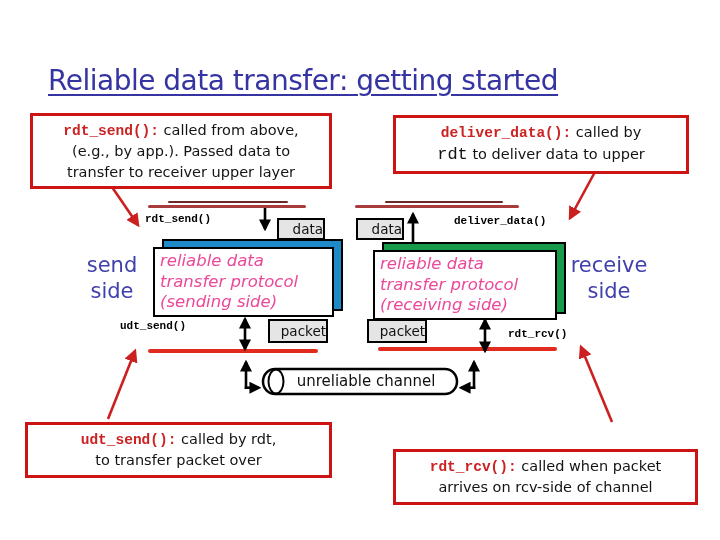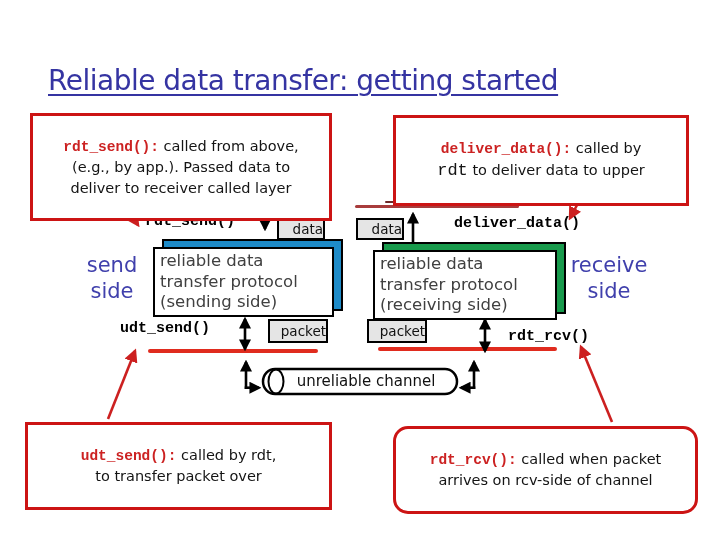--- a/index.html
+++ b/index.html
@@ -13,36 +13,36 @@
   
   .slide-title {
     left: 48px; top: 44px; font-size: 28px; color: #3534a2;
     text-decoration: underline; text-decoration-thickness: 2px; text-underline-offset: 4px;
     white-space: nowrap; letter-spacing: -0.5px; margin-top: 20px;
   }
 
   
   .callout {
     border: 3px solid #cc1414; background: #fff; text-align: center;
-    font-size: 14.5px; color: #141414; line-height: 1.4; padding: 20px 2px;
+    font-size: 14.5px; color: #141414; line-height: 1.4; padding: 4px 2px;
   }
   #callout-tl { left: 30px;  top: 113px; width: 292px; }
   #callout-tr { left: 393px; top: 115px; width: 286px; }
   #callout-bl { left: 25px;  top: 422px; width: 297px; }
-  #callout-br { left: 393px; top: 426px; width: 295px; border-radius: 15px; }
+  #callout-br { left: 393px; top: 449px; width: 295px; }
   .code {
     font-family: "Liberation Mono", monospace; font-weight: bold; color: #cc2222;
     font-size: 14.5px;
   }
   .code-inline { font-family: "Liberation Mono", monospace; font-size: 17px; color: #141414; }
 
   
   .mono-label {
     font-family: "Liberation Mono", monospace; font-weight: bold;
-    font-size: 15px; color: #000; white-space: nowrap;
+    font-size: 11px; color: #000; white-space: nowrap;
   }
   #rdt-send-label     { left: 145px; top: 213px; }
   #deliver-data-label { left: 420px; top: 215px; margin-left: 34px; }
   #udt-send-label     { left: 120px; top: 320px; }
   #rdt-rcv-label      { left: 508px; top: 328px; }
 
   
   .tag-box {
     border: 2.5px solid #000; background: #e5e5e5; text-align: right;
     font-size: 13.5px; color: #111;
@@ -50,22 +50,22 @@
   #data-left    { left: 277px; top: 218px; width: 44px; height: 18px; line-height: 18px; }
   #data-right   { left: 356px; top: 218px; width: 44px; height: 18px; line-height: 18px; }
   #packet-left  { left: 268px; top: 319px; width: 56px; height: 20px; line-height: 20px; }
   #packet-right { left: 367px; top: 319px; width: 56px; height: 20px; line-height: 20px; }
 
   
   .proto-shadow { border: 2px solid #000; }
   #sender-shadow   { left: 162px; top: 239px; width: 177px; height: 68px; background: #1e8bc8; }
   #receiver-shadow { left: 382px; top: 242px; width: 180px; height: 68px; background: #189a4c; }
   .proto-box {
-    border: 2.5px solid #000; background: #fff; color: #404040;
-    font-size: 16.5px; line-height: 1.25; padding: 2px 0 0 5px;
+    border: 2.5px solid #000; background: #fff; color: #ec4899;
+    font-size: 16.5px; line-height: 1.25; padding: 2px 0 0 5px; font-style: italic;
   }
   #sender-box   { left: 153px; top: 247px; width: 172px; height: 64px; }
   #receiver-box { left: 373px; top: 250px; width: 175px; height: 64px; }
 
   
   .side-label { color: #4040ac; font-size: 21px; text-align: center; line-height: 1.25; }
   #send-side    { left: 76px;  top: 252px; width: 72px;  }
   #receive-side { left: 558px; top: 252px; width: 102px; }
 
   
@@ -158,21 +158,21 @@
   <line x1="596" y1="170" x2="570" y2="218" stroke="#cc2020" stroke-width="2.6" marker-end="url(#ar)"></line>
   <line x1="108" y1="419" x2="135" y2="351" stroke="#cc2020" stroke-width="2.6" marker-end="url(#ar)"></line>
   <line x1="612" y1="422" x2="581" y2="347" stroke="#cc2020" stroke-width="2.6" marker-end="url(#ar)"></line>
 </svg>
 
 <div class="abs" id="channel-label">unreliable channel</div>
 
 <div class="abs callout" id="callout-tl">
   <span class="code">rdt_send():</span><span> called from above,</span><br>
   <span>(e.g., by app.). Passed data to</span><br>
-  <span>deliver to receiver called layer</span>
+  <span>transfer to receiver upper layer</span>
 </div>
 
 <div class="abs callout" id="callout-tr">
   <span class="code">deliver_data():</span><span> called by</span><br>
   <span class="code-inline">rdt</span><span> to deliver data to upper</span>
 </div>
 
 <div class="abs callout" id="callout-bl">
   <span class="code">udt_send():</span><span> called by rdt,</span><br>
   <span>to transfer packet over</span><br>

